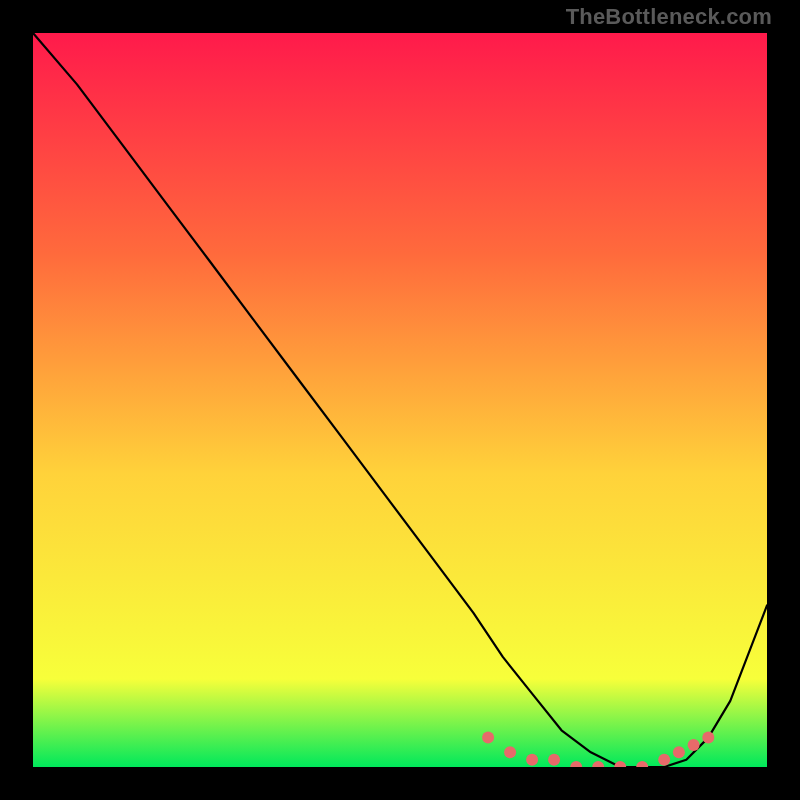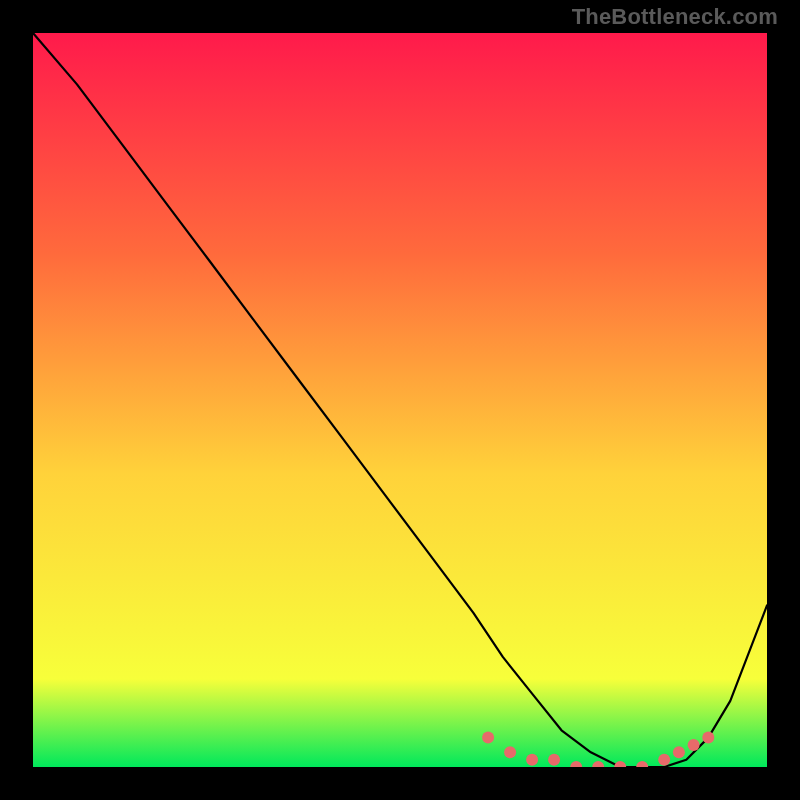--- a/index.html
+++ b/index.html
@@ -25,21 +25,21 @@
     height: 734px;
   }
   svg.chart {
     display: block;
     width: 734px;
     height: 734px;
   }
   .watermark {
     position: absolute;
     top: 4px;
-    right: 22px;
+    right: 28px;
     color: #5a5a5a;
     font-family: Arial, Helvetica, sans-serif;
     font-size: 22px;
     font-weight: 600;
     letter-spacing: 0.2px;
     user-select: none;
   }
 </style>
 </head>
 <body>

